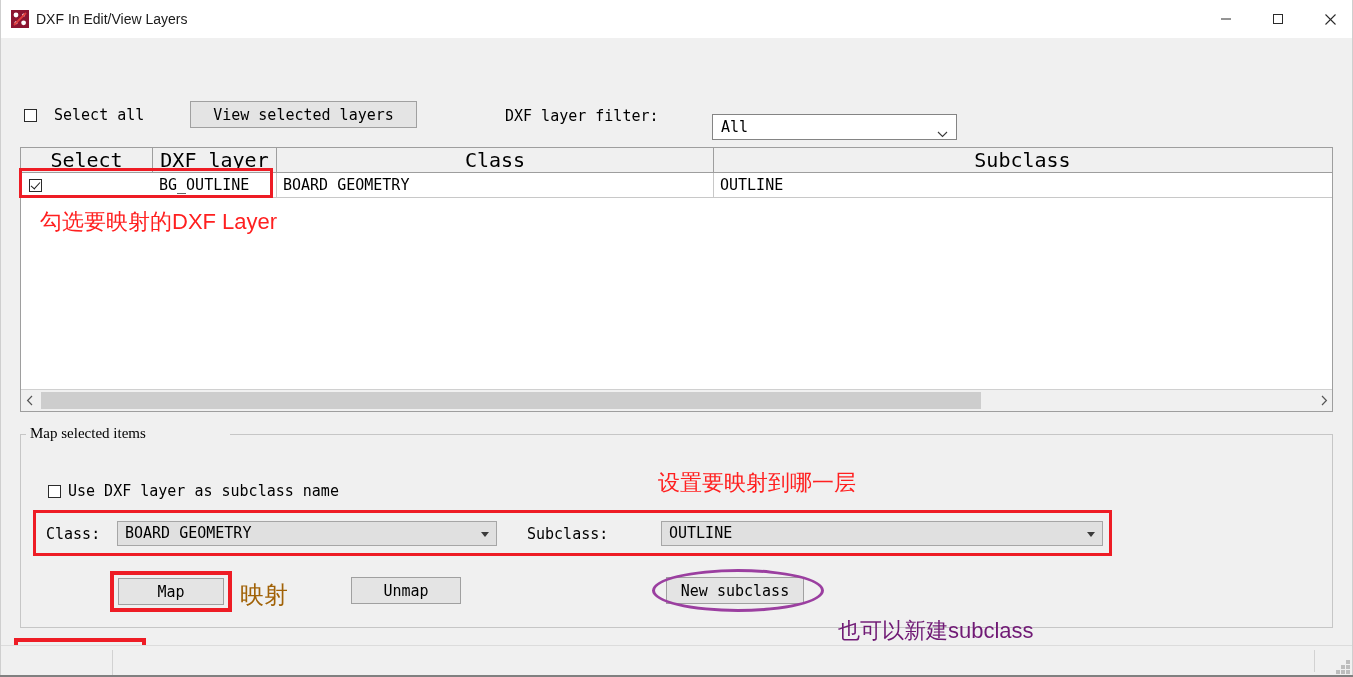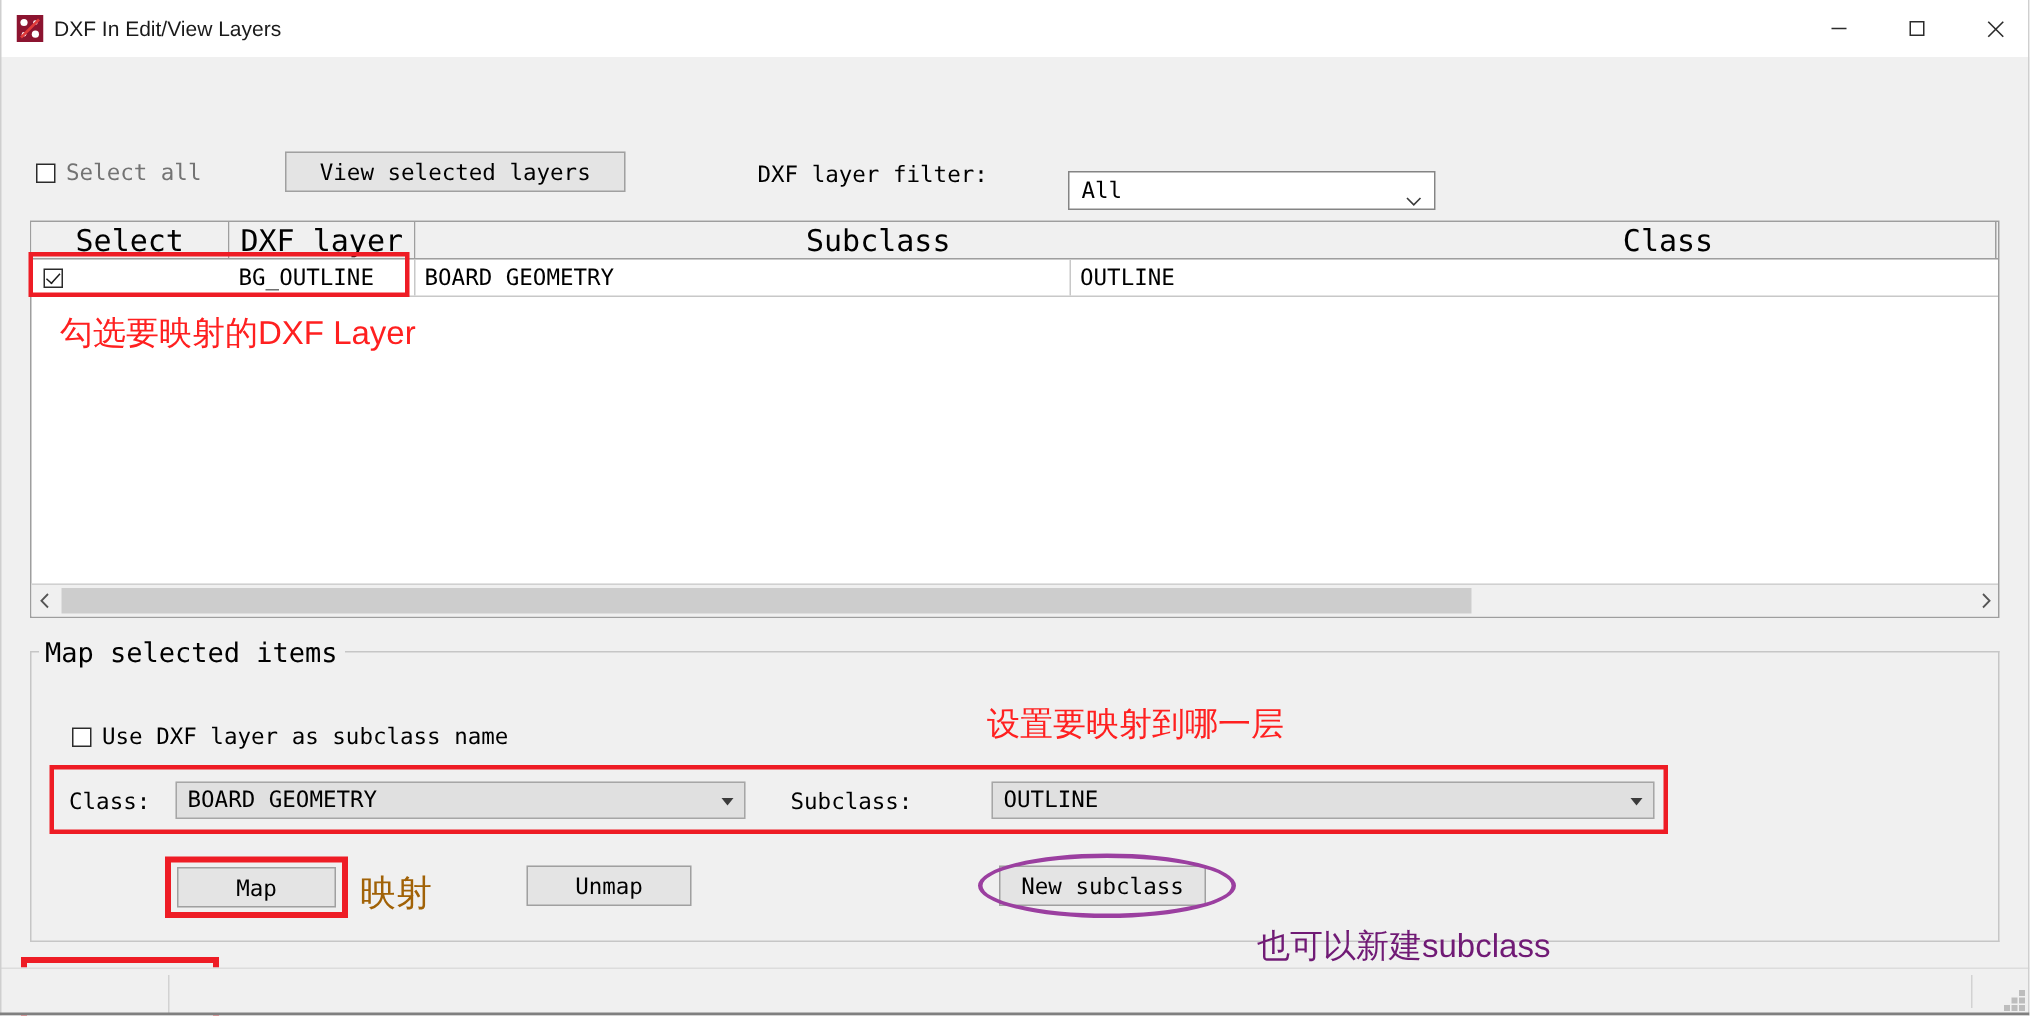--- a/index.html
+++ b/index.html
@@ -50,22 +50,22 @@
     position: relative;
   }
   .chk.checked::after {
     content: ""; position: absolute;
     left: 3px; top: 0px; width: 4px; height: 8px;
     border: solid #1a1a1a; border-width: 0 1.6px 1.6px 0;
     transform: rotate(42deg);
   }
   .select-all {
     position: absolute; left: 24px; top: 68px;
-    font-size: 15px; color: #737373;
-    display: flex; align-items: center; gap: 7px;
+    font-size: 15px; color: #000000;
+    display: flex; align-items: center; gap: 17px;
     white-space: nowrap;
   }
   .btn {
     background: #e4e4e4;
     border: 1px solid #a0a0a0;
     font-family: "DejaVu Sans Mono", monospace;
     font-size: 15px; color: #000;
     display: flex; align-items: center; justify-content: center;
     box-sizing: border-box;
     white-space: nowrap;
@@ -189,21 +189,21 @@
   }
   .group-line-right {
     position: absolute; right: 0; top: 11px; width: 1px; bottom: 0; background: #c6c6c6;
   }
   .group-line-bottom {
     position: absolute; left: 0; bottom: 0; right: 0; height: 1px; background: #c6c6c6;
   }
   .group-title {
     position: absolute; left: 6px; top: 2px;
     background: #f0f0f0; padding: 0 4px;
-    font-size: 18px; color: #000; white-space: nowrap;
+    font-size: 15px; color: #000; white-space: nowrap; font-family: Liberation Serif, serif;
   }
 
   .use-dxf {
     position: absolute; left: 48px; top: 444px;
     font-size: 15px; color: #000;
     display: flex; align-items: center; gap: 7px;
     white-space: nowrap;
   }
 
   .anno-red2 {
@@ -388,22 +388,22 @@
       <svg width="11" height="7" viewBox="0 0 11 7">
           <polyline points="1,1 5.5,5.5 10,1" fill="none" stroke="#3a3a3a" stroke-width="1.1"></polyline>
         </svg>
     </span>
   </div>
 
   <div class="table-wrap">
     <div class="thead">
       <div class="th c0">Select</div>
       <div class="th c1">DXF layer</div>
+      <div class="th c2">Class</div>
       <div class="th c3">Subclass</div>
-      <div class="th c2">Class</div>
     </div>
 
     <div class="trow">
       <div class="td c0">
         <span class="chk checked"></span>
       </div>
       <div class="td c1">BG_OUTLINE</div>
       <div class="td c2">BOARD GEOMETRY</div>
       <div class="td c3">OUTLINE</div>
     </div>

